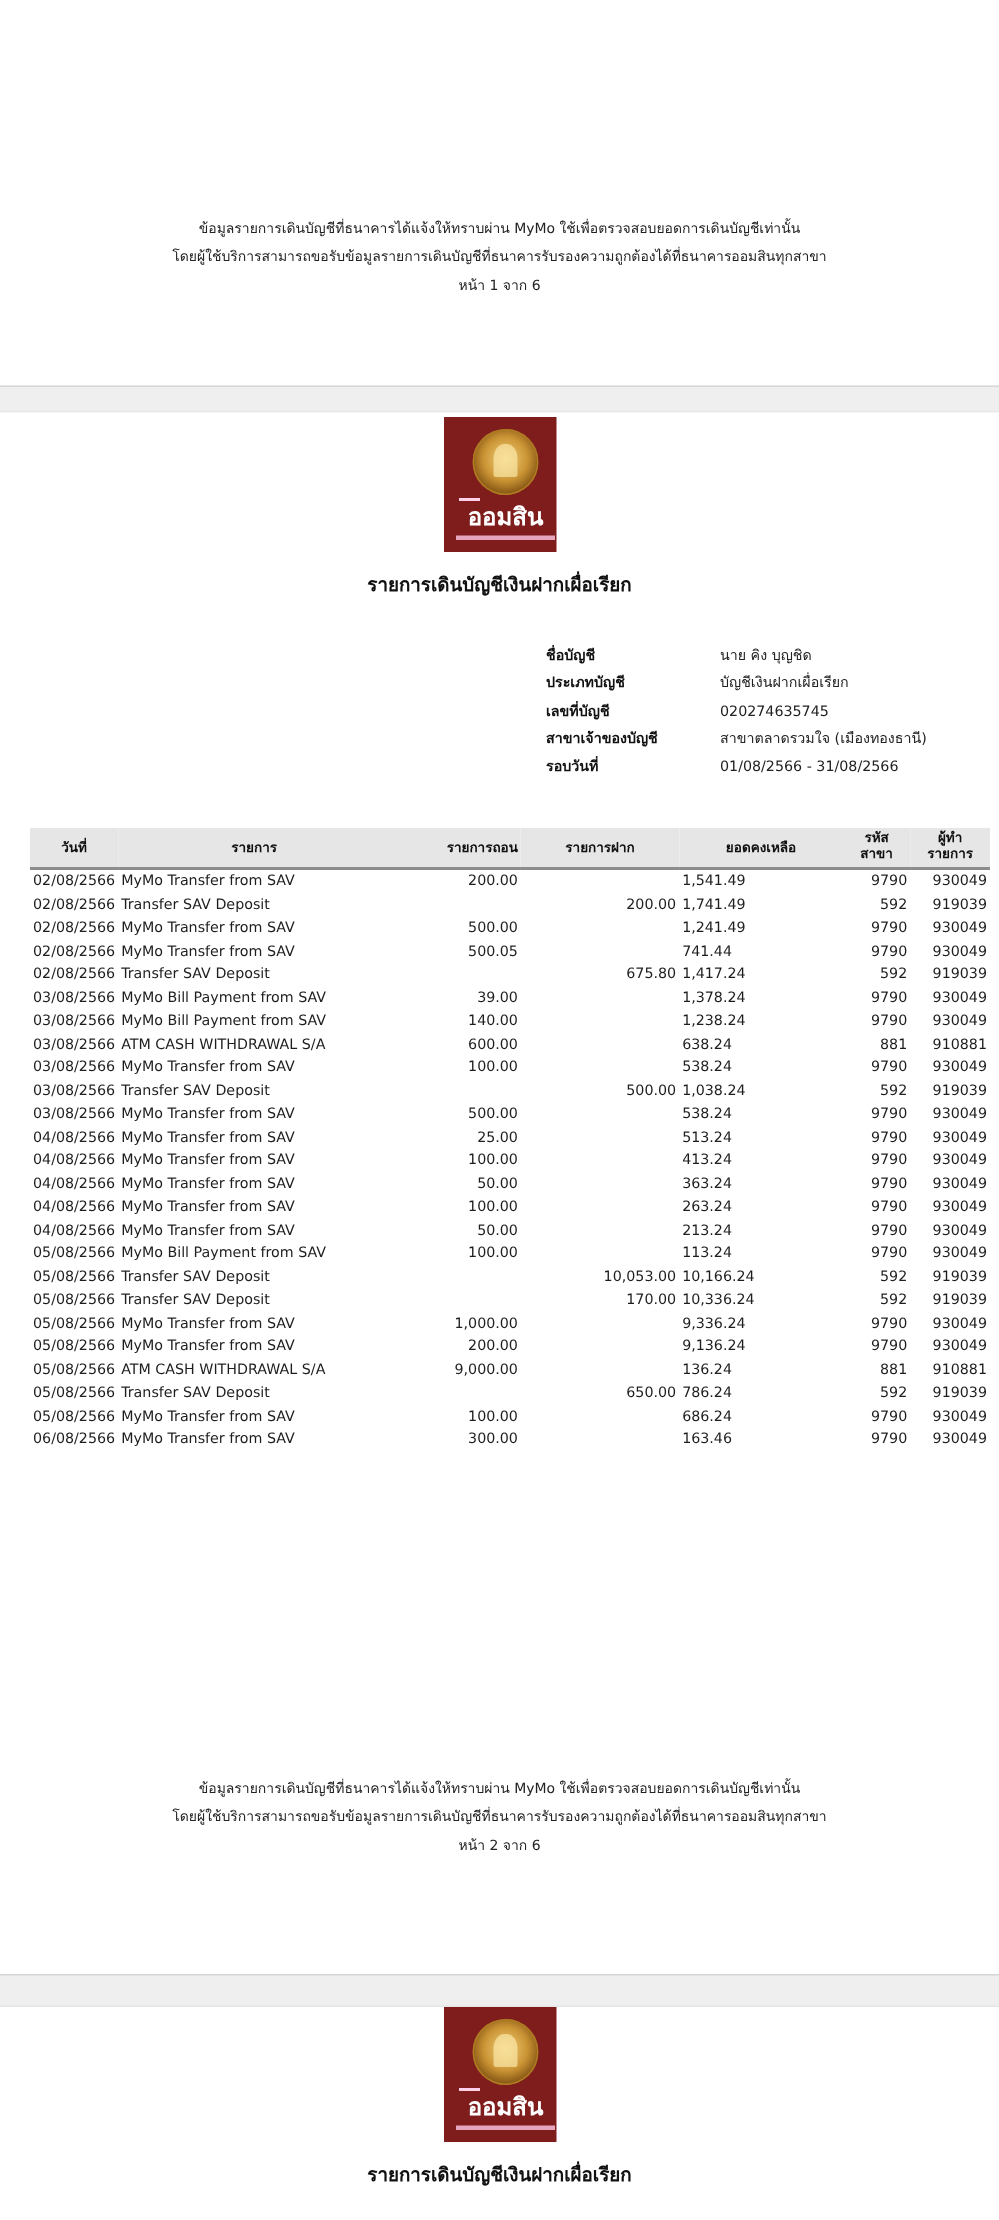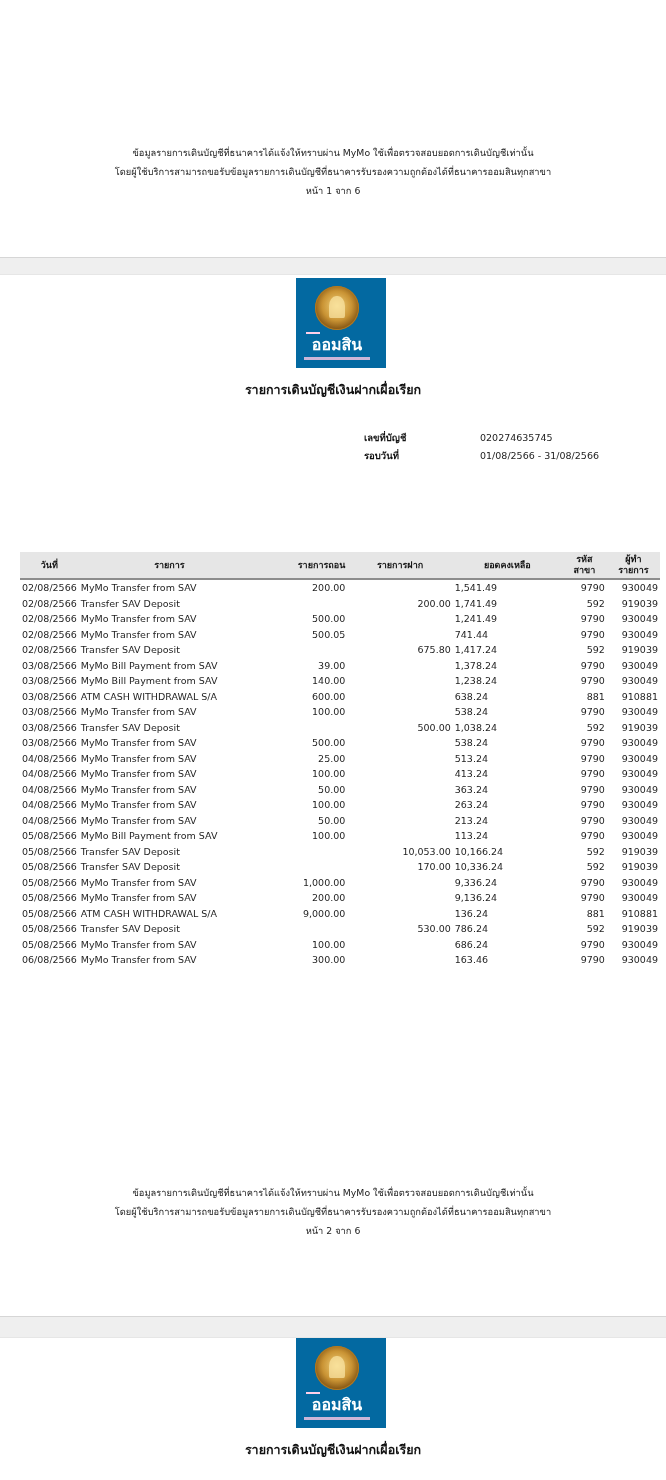--- a/index.html
+++ b/index.html
@@ -8,21 +8,21 @@
     background:#ffffff;
     font-family:"DejaVu Sans", sans-serif;
     color:#1a1a1a;
     position:relative;
   }
   .page { position:absolute; left:0; width:666px; background:#fff; }
   .gap { position:absolute; left:0; width:666px; background:#efefef;
          border-top:1px solid #d6d6d6; border-bottom:1px solid #e6e6e6; }
   .footer { position:absolute; left:0; width:666px; text-align:center;
             font-size:9.3px; line-height:19px; color:#222; }
-  .logo { position:absolute; width:90px; height:90px; background:#0369a1; }
+  .logo { position:absolute; width:75px; height:90px; background:#7f1d1d; }
   .logo .seal { position:absolute; left:19px; top:8px; width:44px; height:44px; border-radius:50%;
                 background:radial-gradient(circle at 50% 45%, #f3d27a 0%, #c99334 45%, #8a5a16 70%, #c69033 78%, #6e4410 100%);
                 box-shadow:0 0 0 1px #b07a22 inset; }
   .logo .seal::after { content:""; position:absolute; left:14px; top:10px; width:16px; height:22px;
                        border-radius:45% 45% 10% 10%; background:#fbe7a8; opacity:.7; }
   .logo .brand { position:absolute; left:0; width:82px; top:58px; text-align:center;
                  font-family:"DejaVu Sans", sans-serif; font-weight:bold; color:#fff; font-size:16px; line-height:18px; }
   .logo .sub { position:absolute; left:8px; width:66px; top:79px; height:3px; background:#ffc9e6; opacity:.8; }
   .logo .tiny { position:absolute; left:10px; top:54px; width:14px; height:2px; background:#ffd0ea; }
   .title { position:absolute; left:0; width:666px; text-align:center; font-weight:bold; font-size:12.5px; color:#111; }
@@ -62,22 +62,34 @@
   <div class="logo" style="left:296px;top:3px;">
     <div class="seal"></div>
     <div class="tiny"></div>
     <div class="brand">ออมสิน</div>
     <div class="sub"></div>
   </div>
   <div class="title" style="top:105px;">รายการเดินบัญชีเงินฝากเผื่อเรียก</div>
 
   <div class="info" style="top:154px;">
     <div class="row">
+        <span class="k">ชื่อบัญชี</span>
+        <span class="v">นาย คิง บุญชิด</span>
+      </div>
+    <div class="row">
+        <span class="k">ประเภทบัญชี</span>
+        <span class="v">บัญชีเงินฝากเผื่อเรียก</span>
+      </div>
+    <div class="row">
         <span class="k">เลขที่บัญชี</span>
         <span class="v">020274635745</span>
+      </div>
+    <div class="row">
+        <span class="k">สาขาเจ้าของบัญชี</span>
+        <span class="v">สาขาตลาดรวมใจ (เมืองทองธานี)</span>
       </div>
     <div class="row">
         <span class="k">รอบวันที่</span>
         <span class="v">01/08/2566 - 31/08/2566</span>
       </div>
   </div>
 
   <div class="footer" style="top:908px;">
     <div>ข้อมูลรายการเดินบัญชีที่ธนาคารได้แจ้งให้ทราบผ่าน MyMo ใช้เพื่อตรวจสอบยอดการเดินบัญชีเท่านั้น</div>
     <div>โดยผู้ใช้บริการสามารถขอรับข้อมูลรายการเดินบัญชีที่ธนาคารรับรองความถูกต้องได้ที่ธนาคารออมสินทุกสาขา</div>
@@ -299,21 +311,21 @@
         <td class="c-wd">9,000.00</td>
         <td class="c-dp"></td>
         <td class="c-bal">136.24</td>
         <td class="c-br">881</td>
         <td class="c-tl">910881</td>
       </tr>
       <tr>
         <td class="c-date">05/08/2566</td>
         <td class="c-desc">Transfer SAV Deposit</td>
         <td class="c-wd"></td>
-        <td class="c-dp">530.00</td>
+        <td class="c-dp">650.00</td>
         <td class="c-bal">786.24</td>
         <td class="c-br">592</td>
         <td class="c-tl">919039</td>
       </tr>
       <tr>
         <td class="c-date">05/08/2566</td>
         <td class="c-desc">MyMo Transfer from SAV</td>
         <td class="c-wd">100.00</td>
         <td class="c-dp"></td>
         <td class="c-bal">686.24</td>

